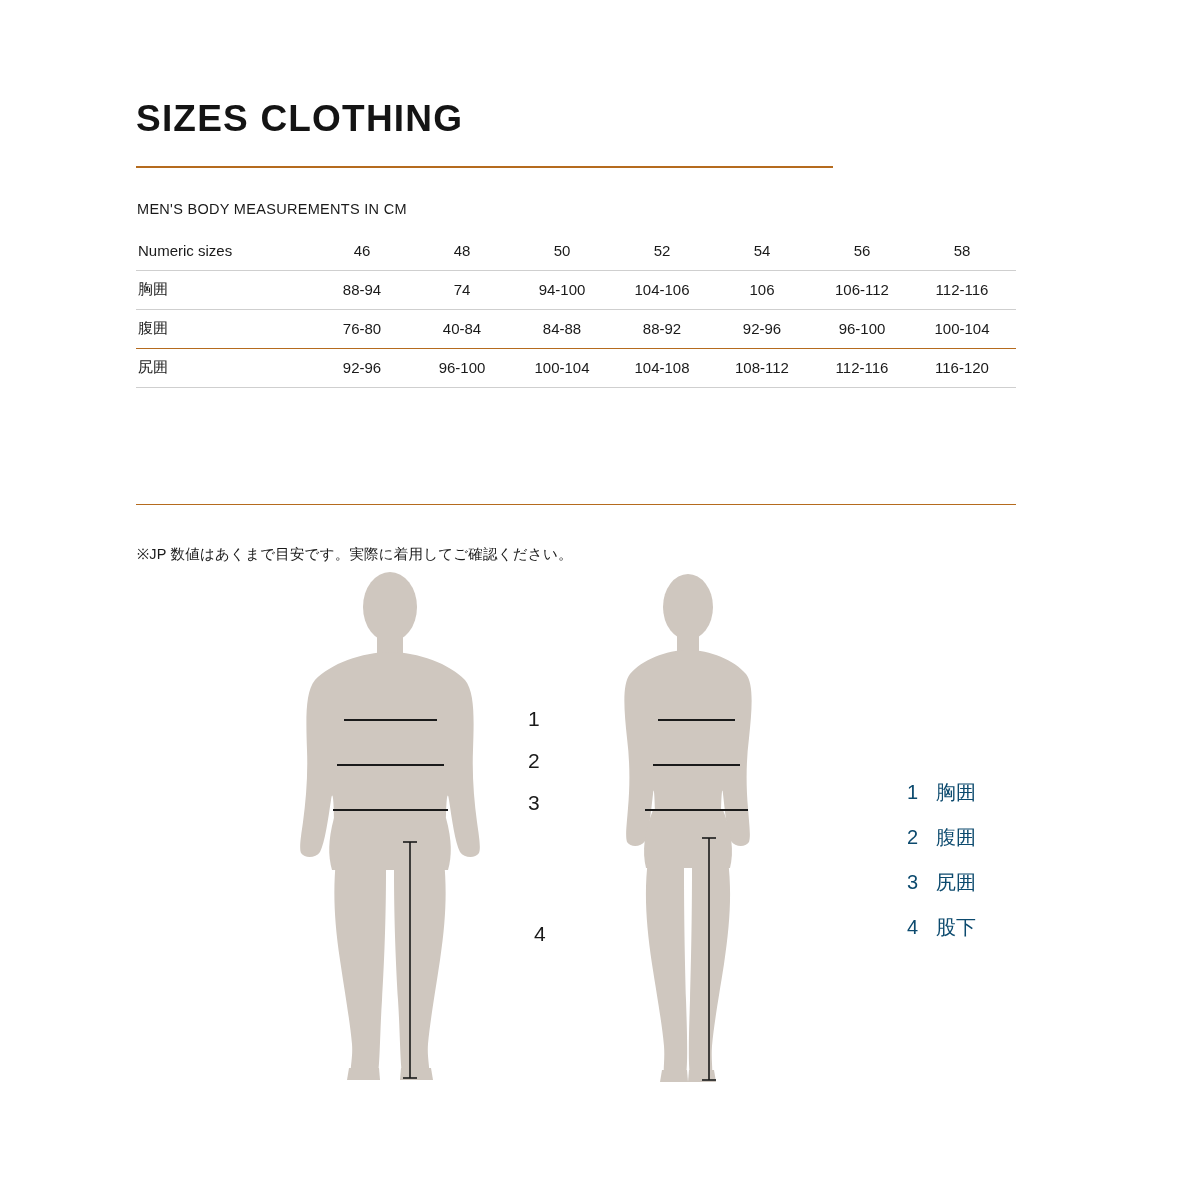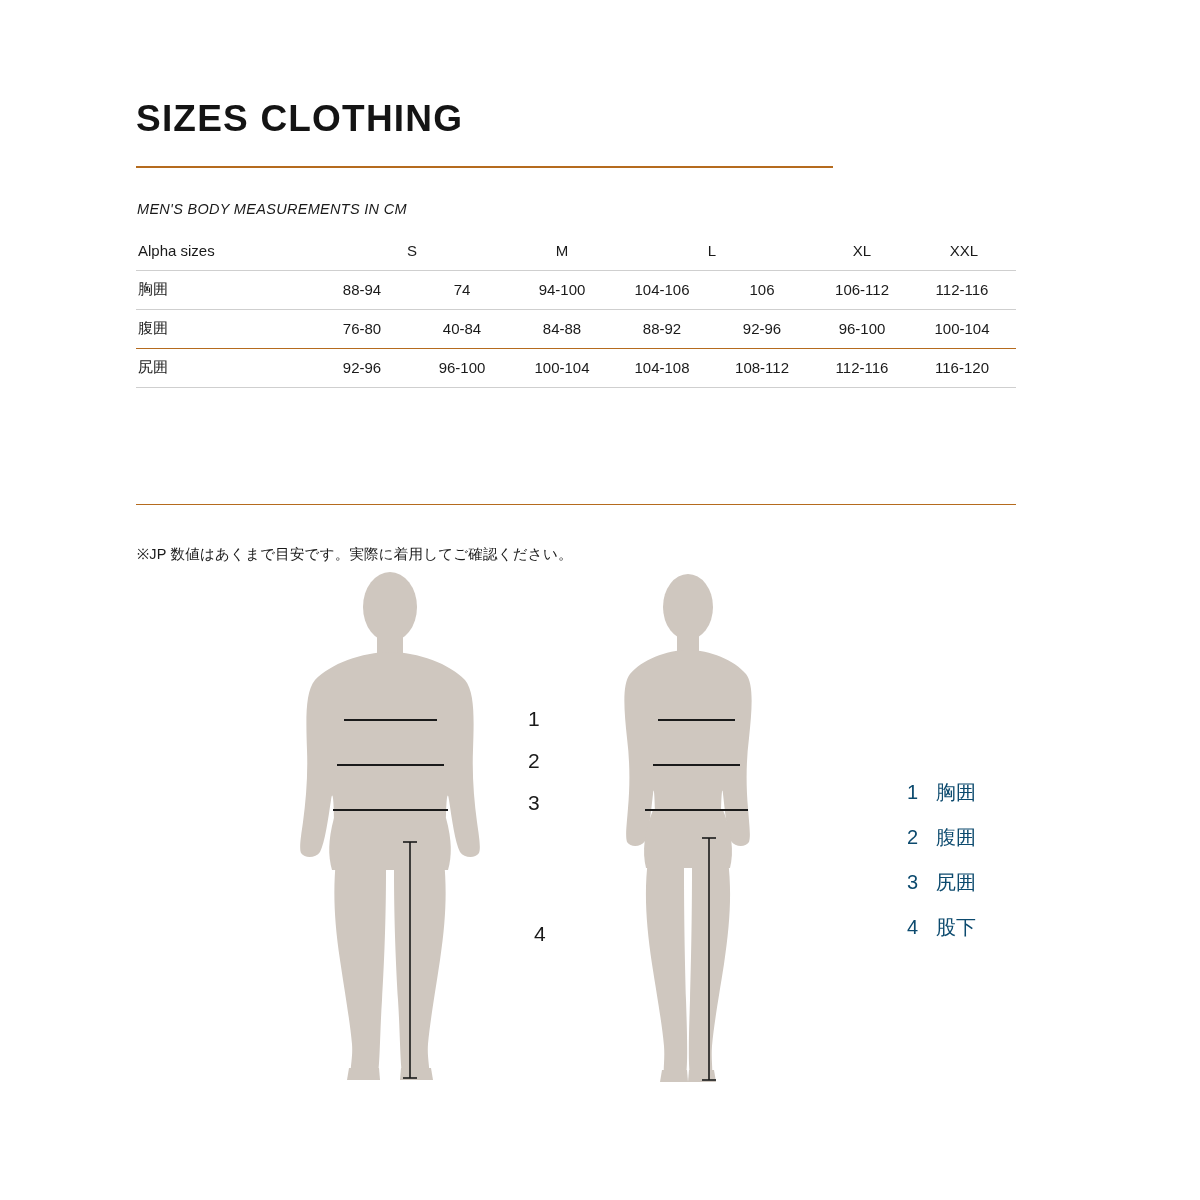--- a/index.html
+++ b/index.html
@@ -41,21 +41,20 @@
     background: #b56b1e;
   }
   
   .subtitle {
     position: absolute;
     left: 137px;
     top: 201px;
     font-size: 14.5px;
     letter-spacing: 0.3px;
     color: #1a1a1a;
-    font-style: italic;
   }
   
   .table-wrap {
     position: absolute;
     left: 136px;
     top: 231px;
     width: 880px;
   }
   table.sizes {
     border-collapse: collapse;
@@ -151,26 +150,29 @@
           <col class="c">
           <col class="c">
           <col class="c">
           <col class="c">
           <col class="c">
           <col class="c">
           <col class="last">
       </colgroup>
       <tbody>
         <tr>
-          <td class="rowlabel">Alpha sizes</td>
-          <td colspan="2">S</td>
-          <td>M</td>
-          <td colspan="2">L</td>
-          <td>XL</td>
-          <td colspan="2">XXL</td>
+          <td class="rowlabel">Numeric sizes</td>
+          <td>46</td>
+          <td>48</td>
+          <td>50</td>
+          <td>52</td>
+          <td>54</td>
+          <td>56</td>
+          <td>58</td>
+          <td></td>
         </tr>
         <tr>
           <td class="rowlabel">胸囲</td>
           <td>88-94</td>
           <td>74</td>
           <td>94-100</td>
           <td>104-106</td>
           <td>106</td>
           <td>106-112</td>
           <td>112-116</td>

